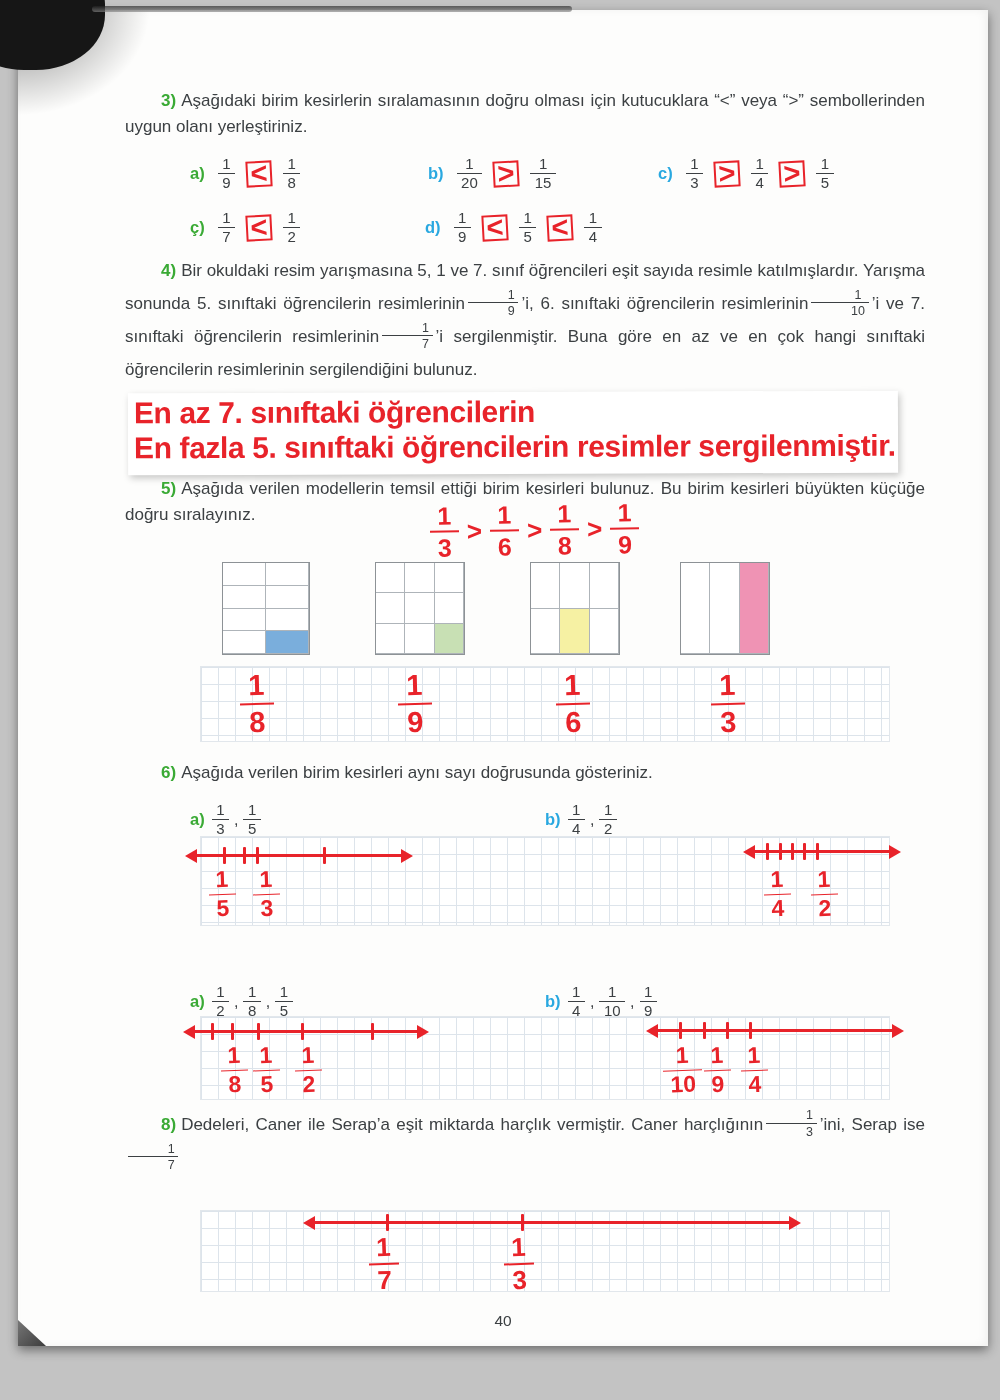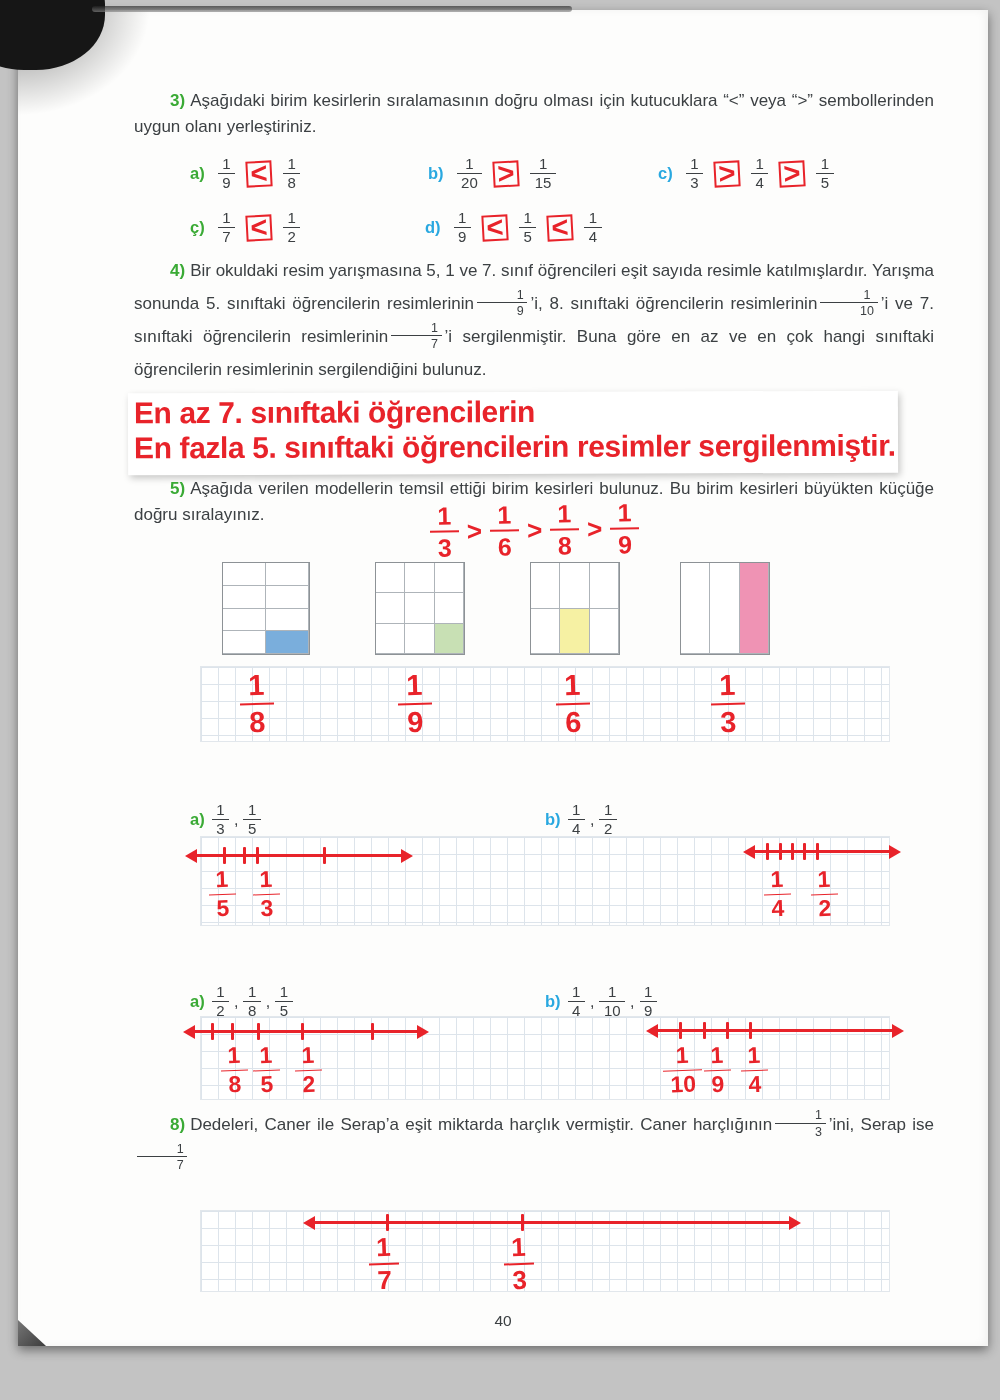--- a/index.html
+++ b/index.html
@@ -12,21 +12,21 @@
          box-shadow:0 4px 10px rgba(0,0,0,.45), inset -3px 0 8px rgba(0,0,0,.05)}
   
   .corner-blob{position:absolute;left:-45px;top:-50px;width:150px;height:120px;background:#161616;border-radius:46%;}
   .corner-shade{position:absolute;left:18px;top:10px;width:150px;height:120px;
                 background:radial-gradient(ellipse at top left, rgba(0,0,0,.5), transparent 62%)}
   .top-edge{position:absolute;left:92px;top:6px;width:480px;height:6px;border-radius:3px;opacity:.65;
             background:linear-gradient(to bottom,#222,#888)}
   .corner-bl{position:absolute;left:18px;top:1320px;width:28px;height:26px;
              background:linear-gradient(135deg,#777,#3c3c3c);clip-path:polygon(0 100%,0 0,100% 100%)}
   
-  .para{position:absolute;left:134px;width:800px;font-size:17px;line-height:1.55;color:var(--ink);
+  .para{position:absolute;left:125px;width:800px;font-size:17px;line-height:1.55;color:var(--ink);
         text-indent:36px;text-align:justify}
   .para.tall{line-height:1.95}
   .qnum{font-weight:700;color:var(--green);margin-right:5px}
   .lbl{font-weight:700;font-size:16.5px;margin-right:7px}
   
   .fr{display:inline-flex;flex-direction:column;align-items:center;line-height:1.12;vertical-align:middle;text-align:center}
   .fr .fn{padding:0 .3em .04em}
   .fr .fd{border-top:.085em solid currentColor;padding:.05em .3em 0}
   .para .frw .fr{font-size:12.5px;transform:translateY(-2px);margin:0 3px;font-weight:500}
   
@@ -168,21 +168,21 @@
     <span class="frw"><span class="fr">
           <span class="fn">1</span>
           <span class="fd">4</span>
         </span></span>
   </div>
 
   <p class="para tall" style="top:254px">
     <b class="qnum">4)</b><span>Bir okuldaki resim yarışmasına 5, 1 ve 7. sınıf öğrencileri eşit sayıda resimle katılmışlardır. Yarışma sonunda 5. sınıftaki öğrencilerin resimlerinin</span><span class="frw"><span class="fr">
           <span class="fn">1</span>
           <span class="fd">9</span>
-        </span></span><span>’i, 8. sınıftaki öğrencilerin resimlerinin</span><span class="frw"><span class="fr">
+        </span></span><span>’i, 6. sınıftaki öğrencilerin resimlerinin</span><span class="frw"><span class="fr">
           <span class="fn">1</span>
           <span class="fd">10</span>
         </span></span><span>’i ve 7. sınıftaki öğrencilerin resimlerinin</span><span class="frw"><span class="fr">
           <span class="fn">1</span>
           <span class="fd">7</span>
         </span></span><span>’i sergilenmiştir. Buna göre en az ve en çok hangi sınıftaki öğrencilerin resimlerinin sergilendiğini bulunuz.</span>
   </p>
   <div class="ans4">
     <div>En az 7. sınıftaki öğrencilerin</div>
     <div>En fazla 5. sınıftaki öğrencilerin resimler sergilenmiştir.</div>
@@ -260,20 +260,23 @@
     <span class="big" style="left:355px;top:2px"><span class="fr">
           <span class="fn">1</span>
           <span class="fd">6</span>
         </span></span>
     <span class="big" style="left:510px;top:2px"><span class="fr">
           <span class="fn">1</span>
           <span class="fd">3</span>
         </span></span>
   </div>
 
+  <p class="para" style="top:760px">
+    <b class="qnum">6)</b><span>Aşağıda verilen birim kesirleri aynı sayı doğrusunda gösteriniz.</span>
+  </p>
   <div class="plist" style="left:190px;top:802px">
     <b class="lbl" style="color:var(--green)">a)</b>
     <span class="frlist">
         <span class="fr">
           <span class="fn">1</span>
           <span class="fd">3</span>
         </span>
         <span class="comma">, </span>
         <span class="fr">
           <span class="fn">1</span>

